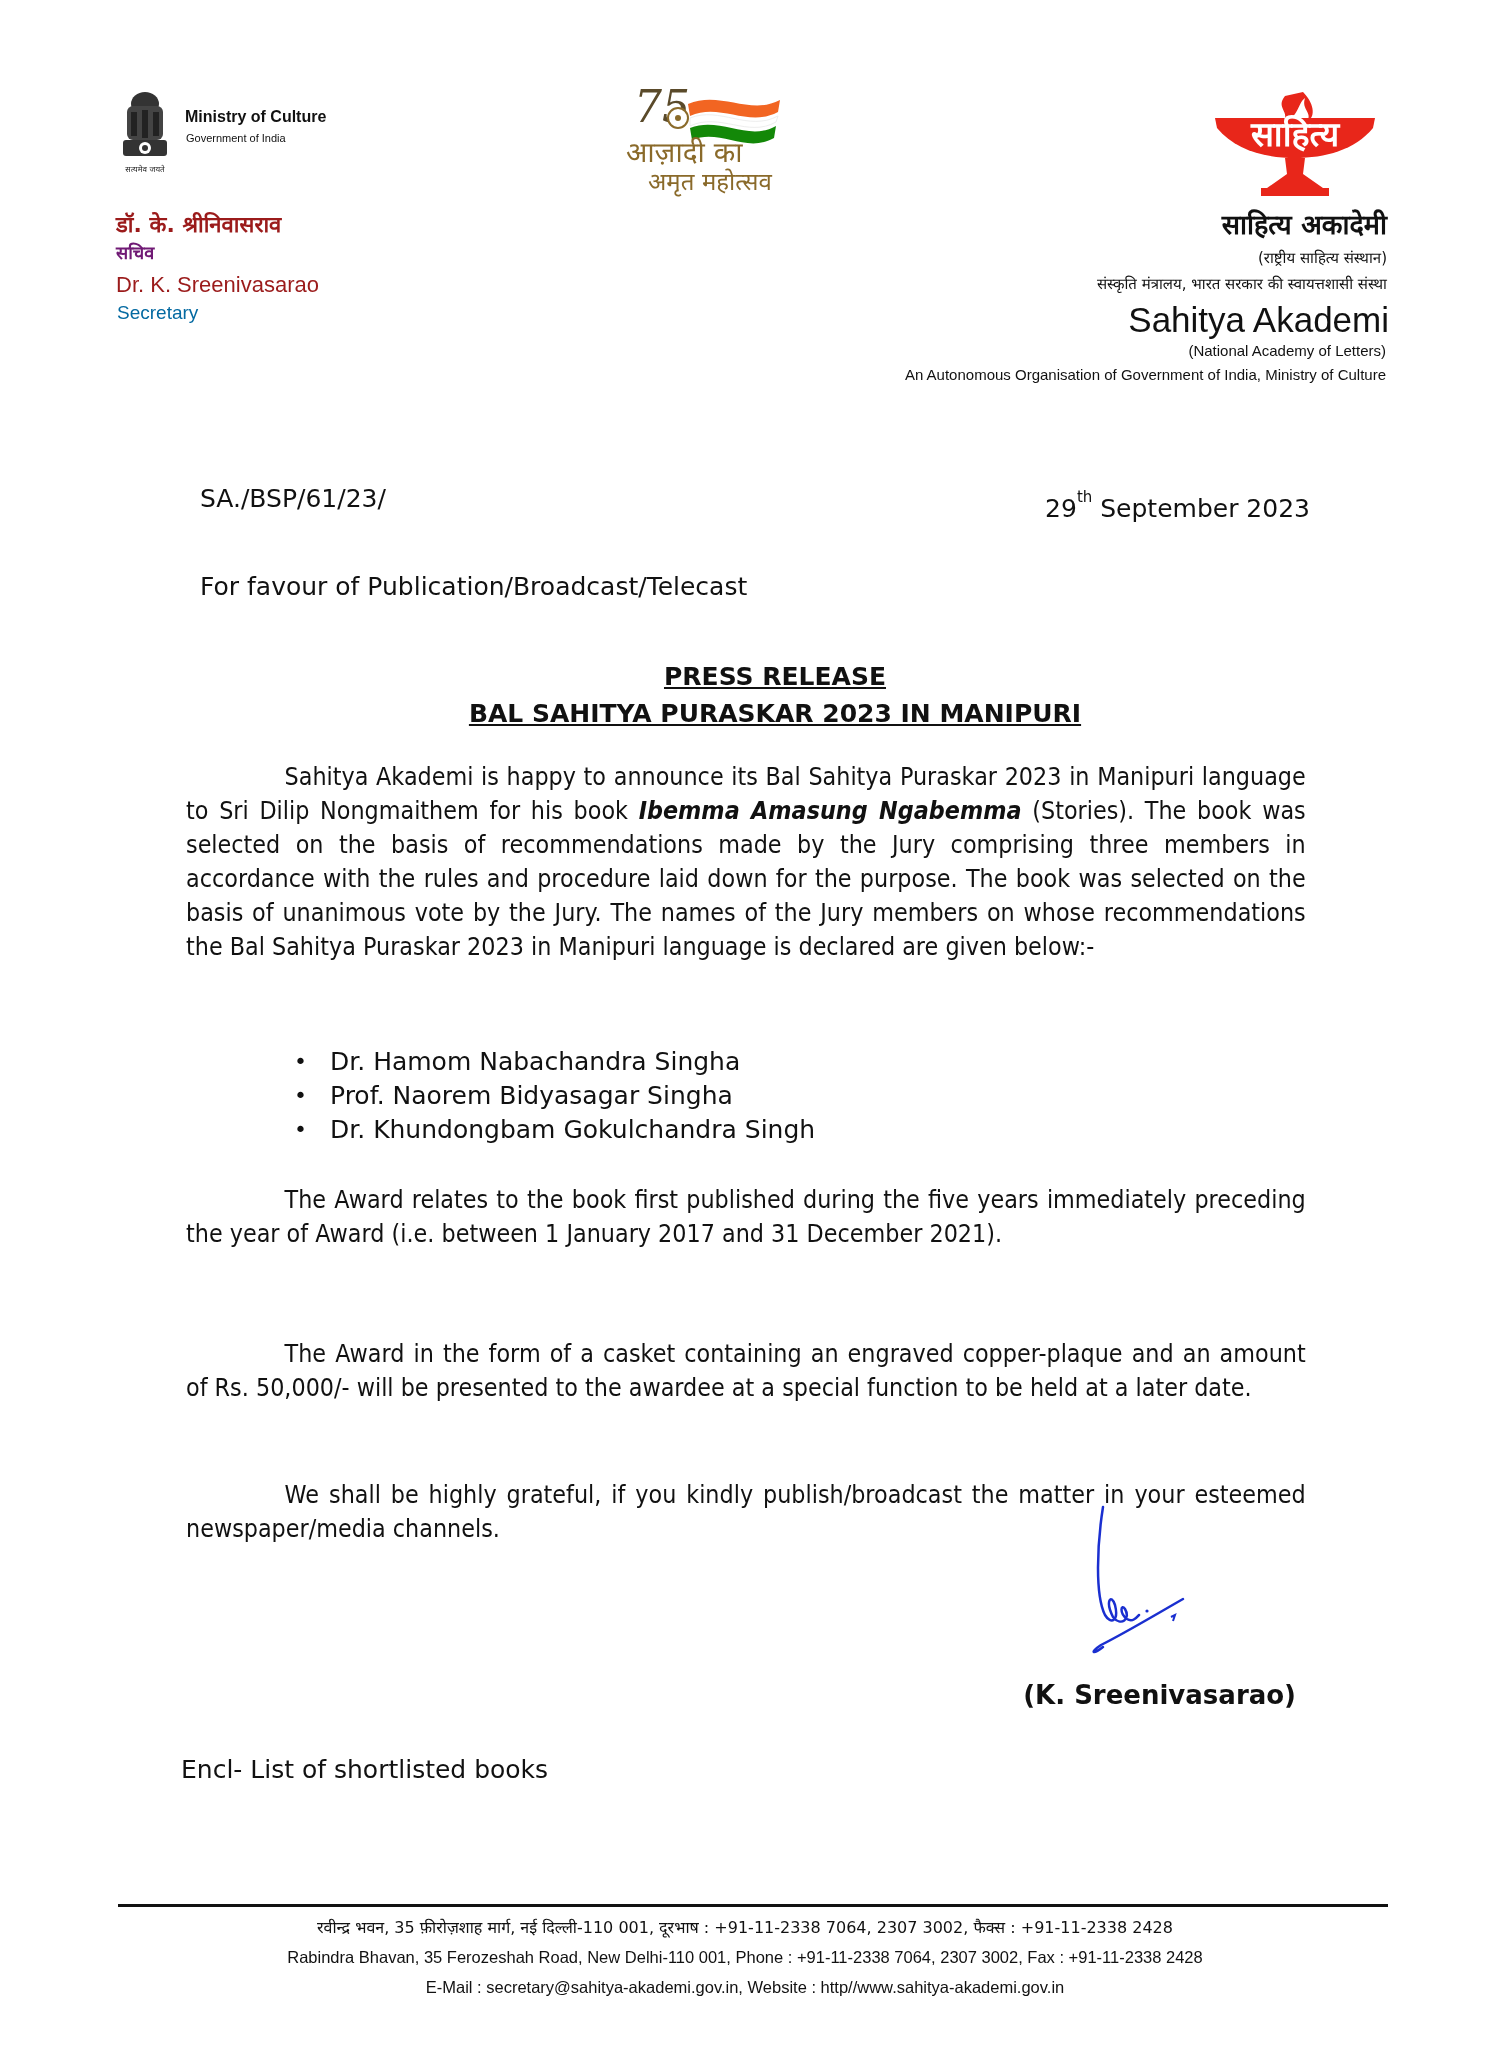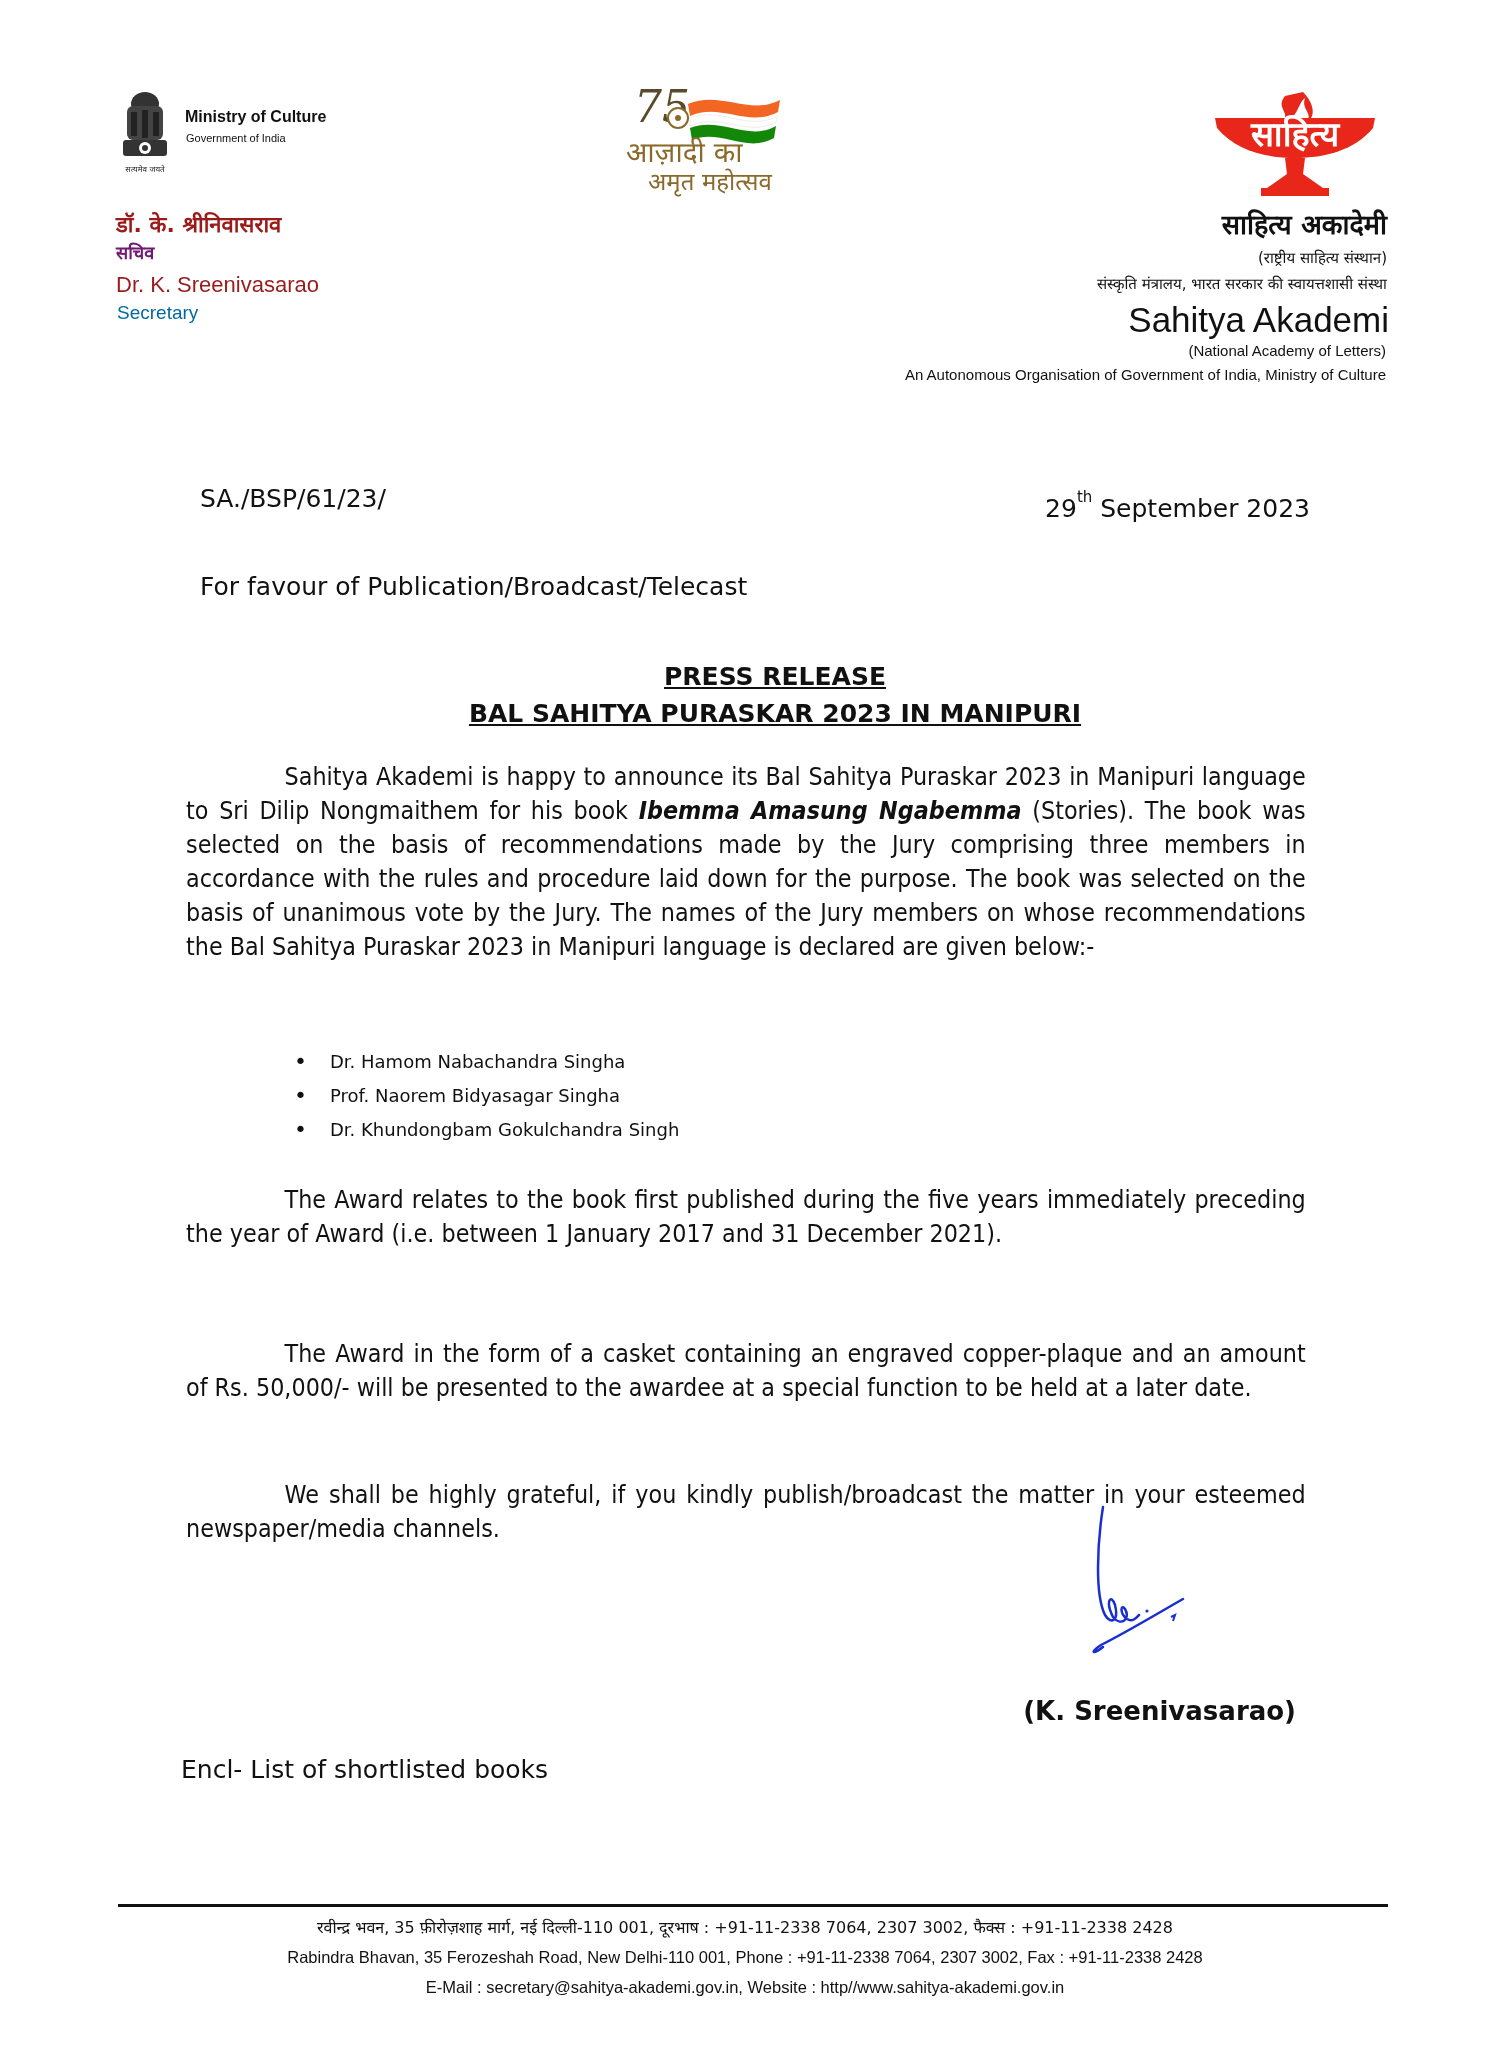--- a/index.html
+++ b/index.html
@@ -36,26 +36,26 @@
   .pr-title { left: 0; width: 1550px; top: 662px; text-align: center; font-family: "DejaVu Sans", sans-serif; font-weight: bold; font-size: 25px; text-decoration: underline; }
   .pr-sub { left: 0; width: 1550px; top: 699px; text-align: center; font-family: "DejaVu Sans", sans-serif; font-weight: bold; font-size: 25px; text-decoration: underline; }
 
   .para { left: 186px; width: 1120px; font-family: "DejaVu Sans", sans-serif; font-size: 24px; line-height: 34px; text-align: justify; transform: scaleX(0.93); transform-origin: left top; width: 1204px; }
   .para .indent { display: inline-block; width: 106px; }
   .para1 { top: 760px; }
   .para2 { top: 1183px; }
   .para3 { top: 1337px; }
   .para4 { top: 1478px; }
 
-  .jury { left: 290px; top: 1045px; margin: 0; padding: 0; list-style: none; font-family: "DejaVu Sans", sans-serif; font-size: 18px; line-height: 34px; }
+  .jury { left: 290px; top: 1045px; margin: 0; padding: 0; list-style: none; font-family: "DejaVu Sans", sans-serif; font-size: 25px; line-height: 34px; }
   .jury li { position: relative; padding-left: 40px; }
   .jury li::before { content: "\2022"; position: absolute; left: 4px; top: 0; font-size: 22px; }
 
   .signature { left: 1075px; top: 1505px; width: 150px; height: 180px; }
-  .signatory { right: 194px; top: 1680px; font-family: "DejaVu Sans", sans-serif; font-weight: bold; font-size: 26px; margin-top: 16px; }
+  .signatory { right: 194px; top: 1680px; font-family: "DejaVu Sans", sans-serif; font-weight: bold; font-size: 26px; }
   .encl { left: 181px; top: 1755px; font-family: "DejaVu Sans", sans-serif; font-size: 25px; }
 
   
   .footer-rule { left: 118px; width: 1270px; top: 1904px; height: 3px; background: #111; }
   .f1 { left: 0; width: 1490px; top: 1916px; text-align: center; font-family: "DejaVu Sans", sans-serif; font-size: 16px; }
   .f2 { left: 0; width: 1490px; top: 1948px; text-align: center; font-family: "Liberation Sans", sans-serif; font-size: 16.5px; }
   .f3 { left: 0; width: 1490px; top: 1978px; text-align: center; font-family: "Liberation Sans", sans-serif; font-size: 16.5px; }
 </style>
 </head>
 <body>

